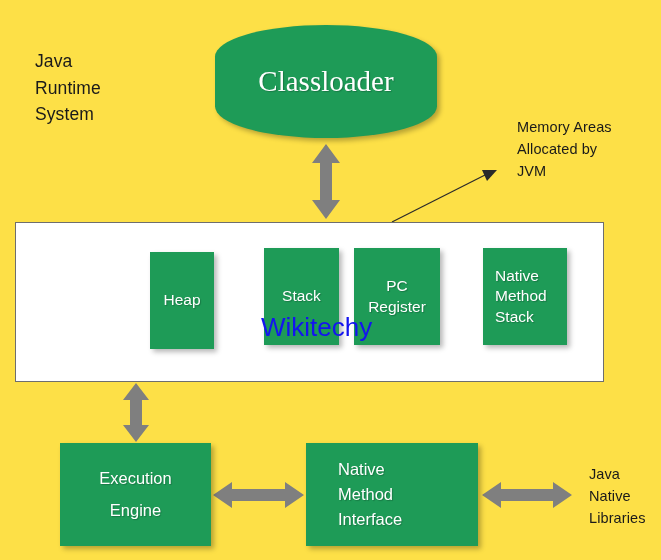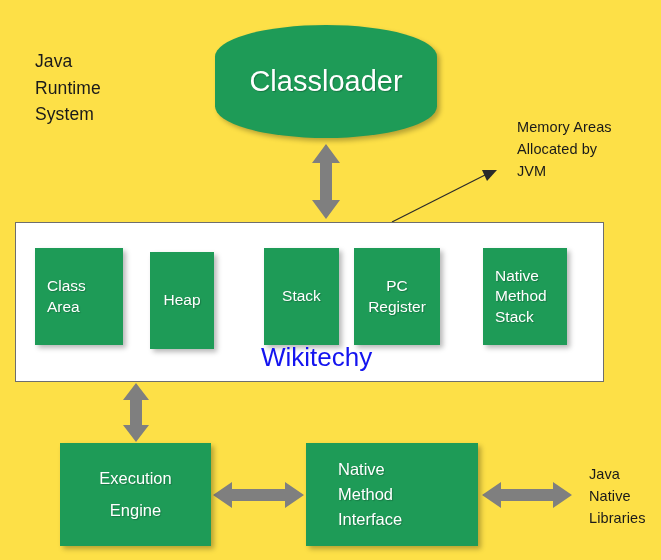--- a/index.html
+++ b/index.html
@@ -53,21 +53,21 @@
     text-shadow: 1px 1px 1px rgba(0,0,0,0.22);
   }
 
   
   #classloader {
     left: 215px; top: 25px;
     width: 222px; height: 113px;
     border-radius: 50% / 28%;
     font-size: 29px;
   }
-  #classloader .txt { line-height: 1.1; }
+  #classloader .txt { line-height: 1.1; font-family: Liberation Serif, serif; }
 
   
   #memory-box {
     left: 15px; top: 222px;
     width: 589px; height: 160px;
     border: 1.4px solid #6e6e6e;
     box-sizing: border-box;
     background: #ffffff;
   }
 
@@ -93,21 +93,20 @@
   }
   #native-method-interface .txt { text-align: left; line-height: 1.52; }
 
   
   #watermark {
     left: 261px; top: 314px;
     color: #1414ef;
     font-size: 26px;
     letter-spacing: 0px;
     line-height: 1;
-    margin-top: 30px;
   }
 
   
   #title-java-runtime { left: 35px;  top: 48px;  }
   #memory-annotation  { left: 504px; top: 116px; margin-left: 13px; }
   #java-native-libs   { left: 589px; top: 463px; }
 
   
   #arrow-layer {
     left: 0; top: 0; width: 661px; height: 560px;
@@ -150,24 +149,20 @@
   <div class="abs green-box" id="classloader">
     <span class="txt">Classloader</span>
   </div>
 
   <div class="abs label-sm" id="memory-annotation">Memory Areas
 Allocated by
 JVM</div>
 
   <div class="abs" id="memory-box"></div>
 
-  <div class="abs green-box mem-cell" id="mem-class-area">
-    <span class="txt">Class
-Area</span>
-  </div>
 
   <div class="abs green-box mem-cell" id="mem-heap">
     <span class="txt">Heap</span>
   </div>
 
   <div class="abs green-box mem-cell" id="mem-stack">
     <span class="txt">Stack</span>
   </div>
 
   <div class="abs green-box mem-cell" id="mem-pc-register">

